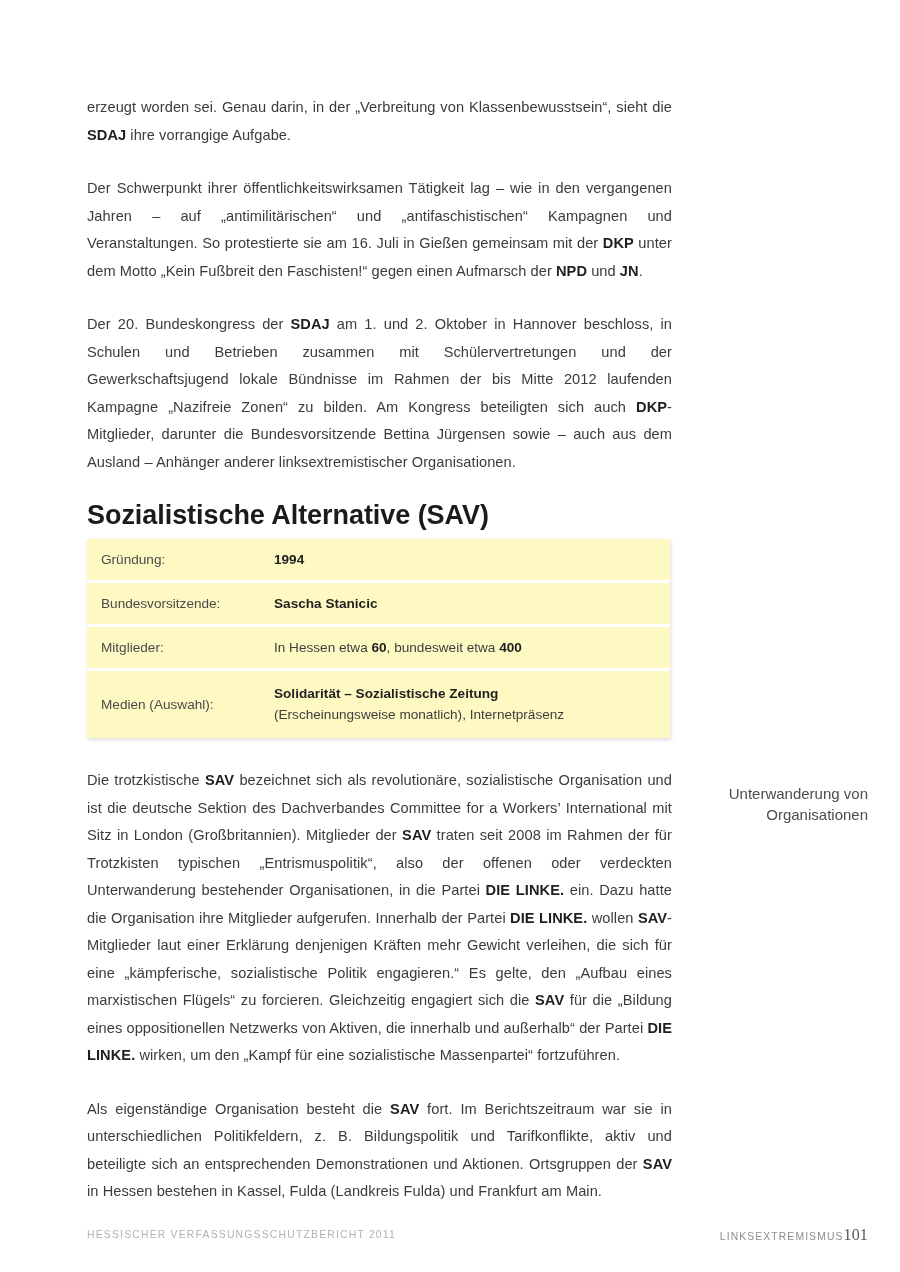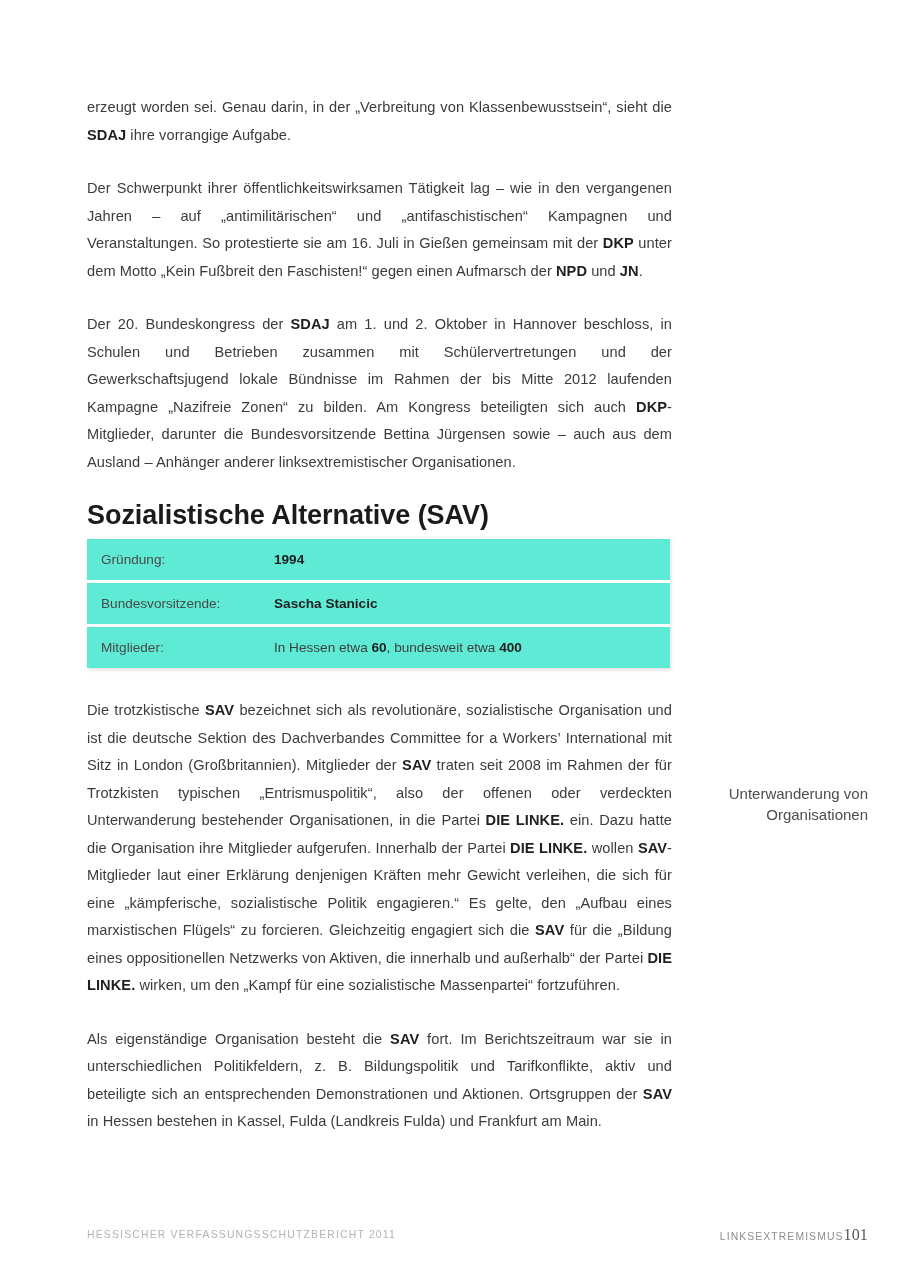--- a/index.html
+++ b/index.html
@@ -60,21 +60,21 @@
     width: 583px;
     border-collapse: separate;
     border-spacing: 0;
     background: #ffffff;
     box-shadow: 1px 2px 4px rgba(0,0,0,0.13);
     margin-bottom: 29px;
     table-layout: fixed;
   }
   .tbl tr { background: #e4e5e7; }
   .tbl td {
-    background: #5eead4;
+    background: #fef9c3;
     border-bottom: 3px solid #ffffff;
     padding: 10px 0 10px 0;
     font-size: 13.6px;
     line-height: 21px;
     vertical-align: middle;
     color: #3e3e3e;
   }
   .tbl tr:last-child td { border-bottom: none; }
   .tbl td.key {
     width: 173px;
@@ -162,20 +162,24 @@
           <td class="val"><span class="val-main">1994</span></td>
         </tr>
         <tr>
           <td class="key">Bundesvorsitzende:</td>
           <td class="val"><span class="val-main">Sascha Stanicic</span></td>
         </tr>
         <tr>
           <td class="key">Mitglieder:</td>
           <td class="val"><span>In Hessen etwa </span><b>60</b><span>, bundesweit etwa </span><b>400</b></td>
         </tr>
+        <tr class="tall">
+          <td class="key">Medien (Auswahl):</td>
+          <td class="val"><span class="val-main">Solidarität – Sozialistische Zeitung</span><span class="val-sub">(Erscheinungsweise monatlich), Internetpräsenz</span></td>
+        </tr>
       </tbody>
     </table>
 
     <p class="body"><span>Die trotzkistische </span><b>SAV</b><span> bezeichnet sich als revolutionäre, sozialistische Organisation und ist die deutsche Sektion des Dachverbandes Committee for a Workers’ International mit Sitz in London (Großbritannien). Mitglieder der </span><b>SAV</b><span> traten seit 2008 im Rahmen der für Trotzkisten typischen „Entrismuspolitik“, also der offenen oder verdeckten Unterwanderung bestehender Organisationen, in die Partei </span><b>DIE LINKE.</b><span> ein. Dazu hatte die Organisation ihre Mitglieder aufgerufen. Innerhalb der Partei </span><b>DIE LINKE.</b><span> wollen </span><b>SAV</b><span>-Mitglieder laut einer Erklärung denjenigen Kräften mehr Gewicht verleihen, die sich für eine „kämpferische, sozialistische Politik engagieren.“ Es gelte, den „Aufbau eines marxistischen Flügels“ zu forcieren. Gleichzeitig engagiert sich die </span><b>SAV</b><span> für die „Bildung eines oppositionellen Netzwerks von Aktiven, die innerhalb und außerhalb“ der Partei </span><b>DIE LINKE.</b><span> wirken, um den „Kampf für eine sozialistische Massenpartei“ fortzuführen.</span></p>
 
     <p class="body"><span>Als eigenständige Organisation besteht die </span><b>SAV</b><span> fort. Im Berichtszeitraum war sie in unterschiedlichen Politikfeldern, z. B. Bildungspolitik und Tarifkonflikte, aktiv und beteiligte sich an entsprechenden Demonstrationen und Aktionen. Ortsgruppen der </span><b>SAV</b><span> in Hessen bestehen in Kassel, Fulda (Landkreis Fulda) und Frankfurt am Main.</span></p>
 
   </div>
 
   <div class="margin-note">

